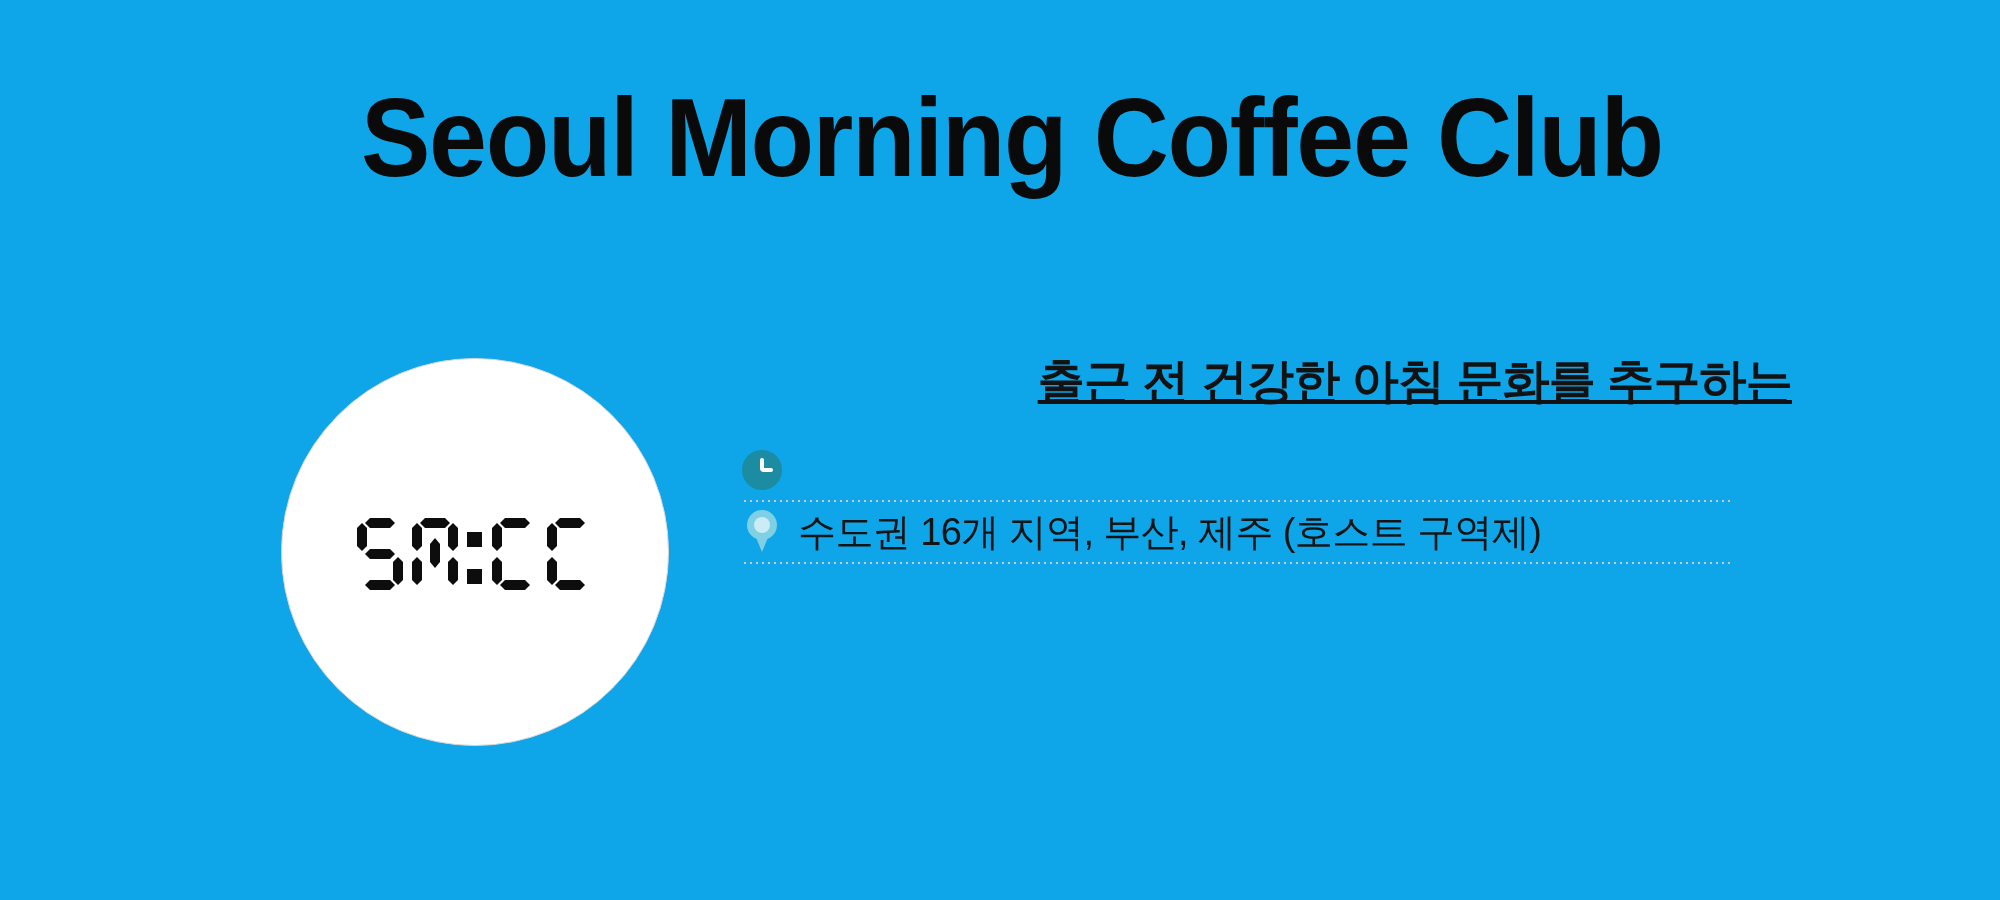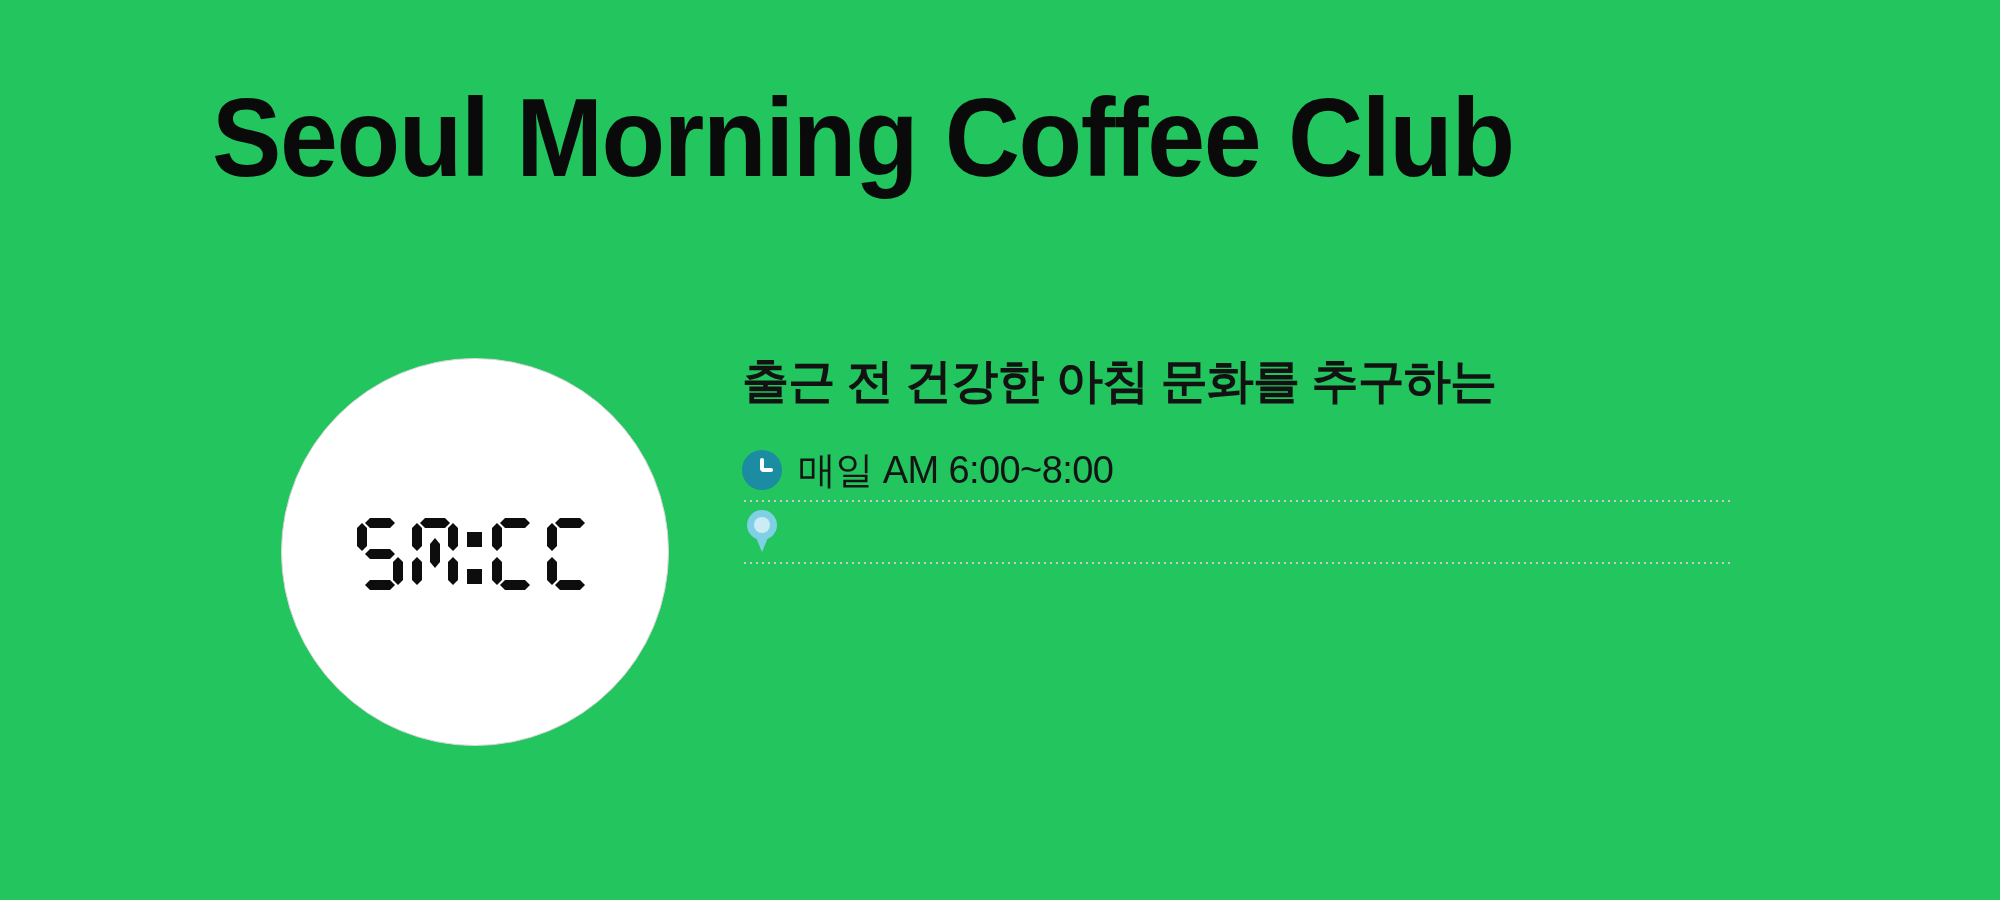--- a/index.html
+++ b/index.html
@@ -13,21 +13,22 @@
     background: #f5f5f5;
     font-family: "Liberation Sans", "DejaVu Sans", sans-serif;
     overflow: hidden;
     position: relative;
   }
 
   .page {
     position: relative;
     width: 2000px;
     height: 900px;
-    background: #22c55e;
+    background: #0ea5e9;
+    text-align: right;
   }
 
   
   .title {
     position: absolute;
     left: 212px;
     top: 78px;
     width: 1560px;
     height: 120px;
     font-family: "Liberation Sans Narrow", "Liberation Sans", "DejaVu Sans Condensed", sans-serif;
@@ -141,21 +142,21 @@
   .headline {
     font-family: "Liberation Sans", "DejaVu Sans", sans-serif;
     font-weight: 700;
     font-size: 47px;
     line-height: 62px;
     color: #121212;
     letter-spacing: -0.8px;
     margin: 0;
     padding-top: 10px;
   }
-  .headline .ln { display: block; white-space: nowrap; }
+  .headline .ln { display: block; white-space: nowrap; text-decoration: underline; }
 
   .meta {
     margin-top: 28px;
     width: 990px;
   }
 
   .meta-row {
     display: flex;
     align-items: center;
     height: 60px;
@@ -304,31 +305,31 @@
         <span class="ln">출근 전 건강한 아침 문화를 추구하는</span>
       </div>
 
       <div class="meta">
 
         <div class="meta-row">
           <span class="clock-icon">
             <span class="hand-h"></span>
             <span class="hand-m"></span>
           </span>
-          <span class="meta-text">매일 AM 6:00~8:00</span>
         </div>
 
         <div class="dotline"></div>
 
         <div class="meta-row">
           <span class="pin-icon">
             <span class="pin-tip"></span>
             <span class="pin-body"></span>
             <span class="pin-hole"></span>
           </span>
+          <span class="meta-text">수도권 16개 지역, 부산, 제주 (호스트 구역제)</span>
         </div>
 
         <div class="dotline"></div>
 
       </div>
     </div>
   </div>
 </div>
 
 </body></html>

